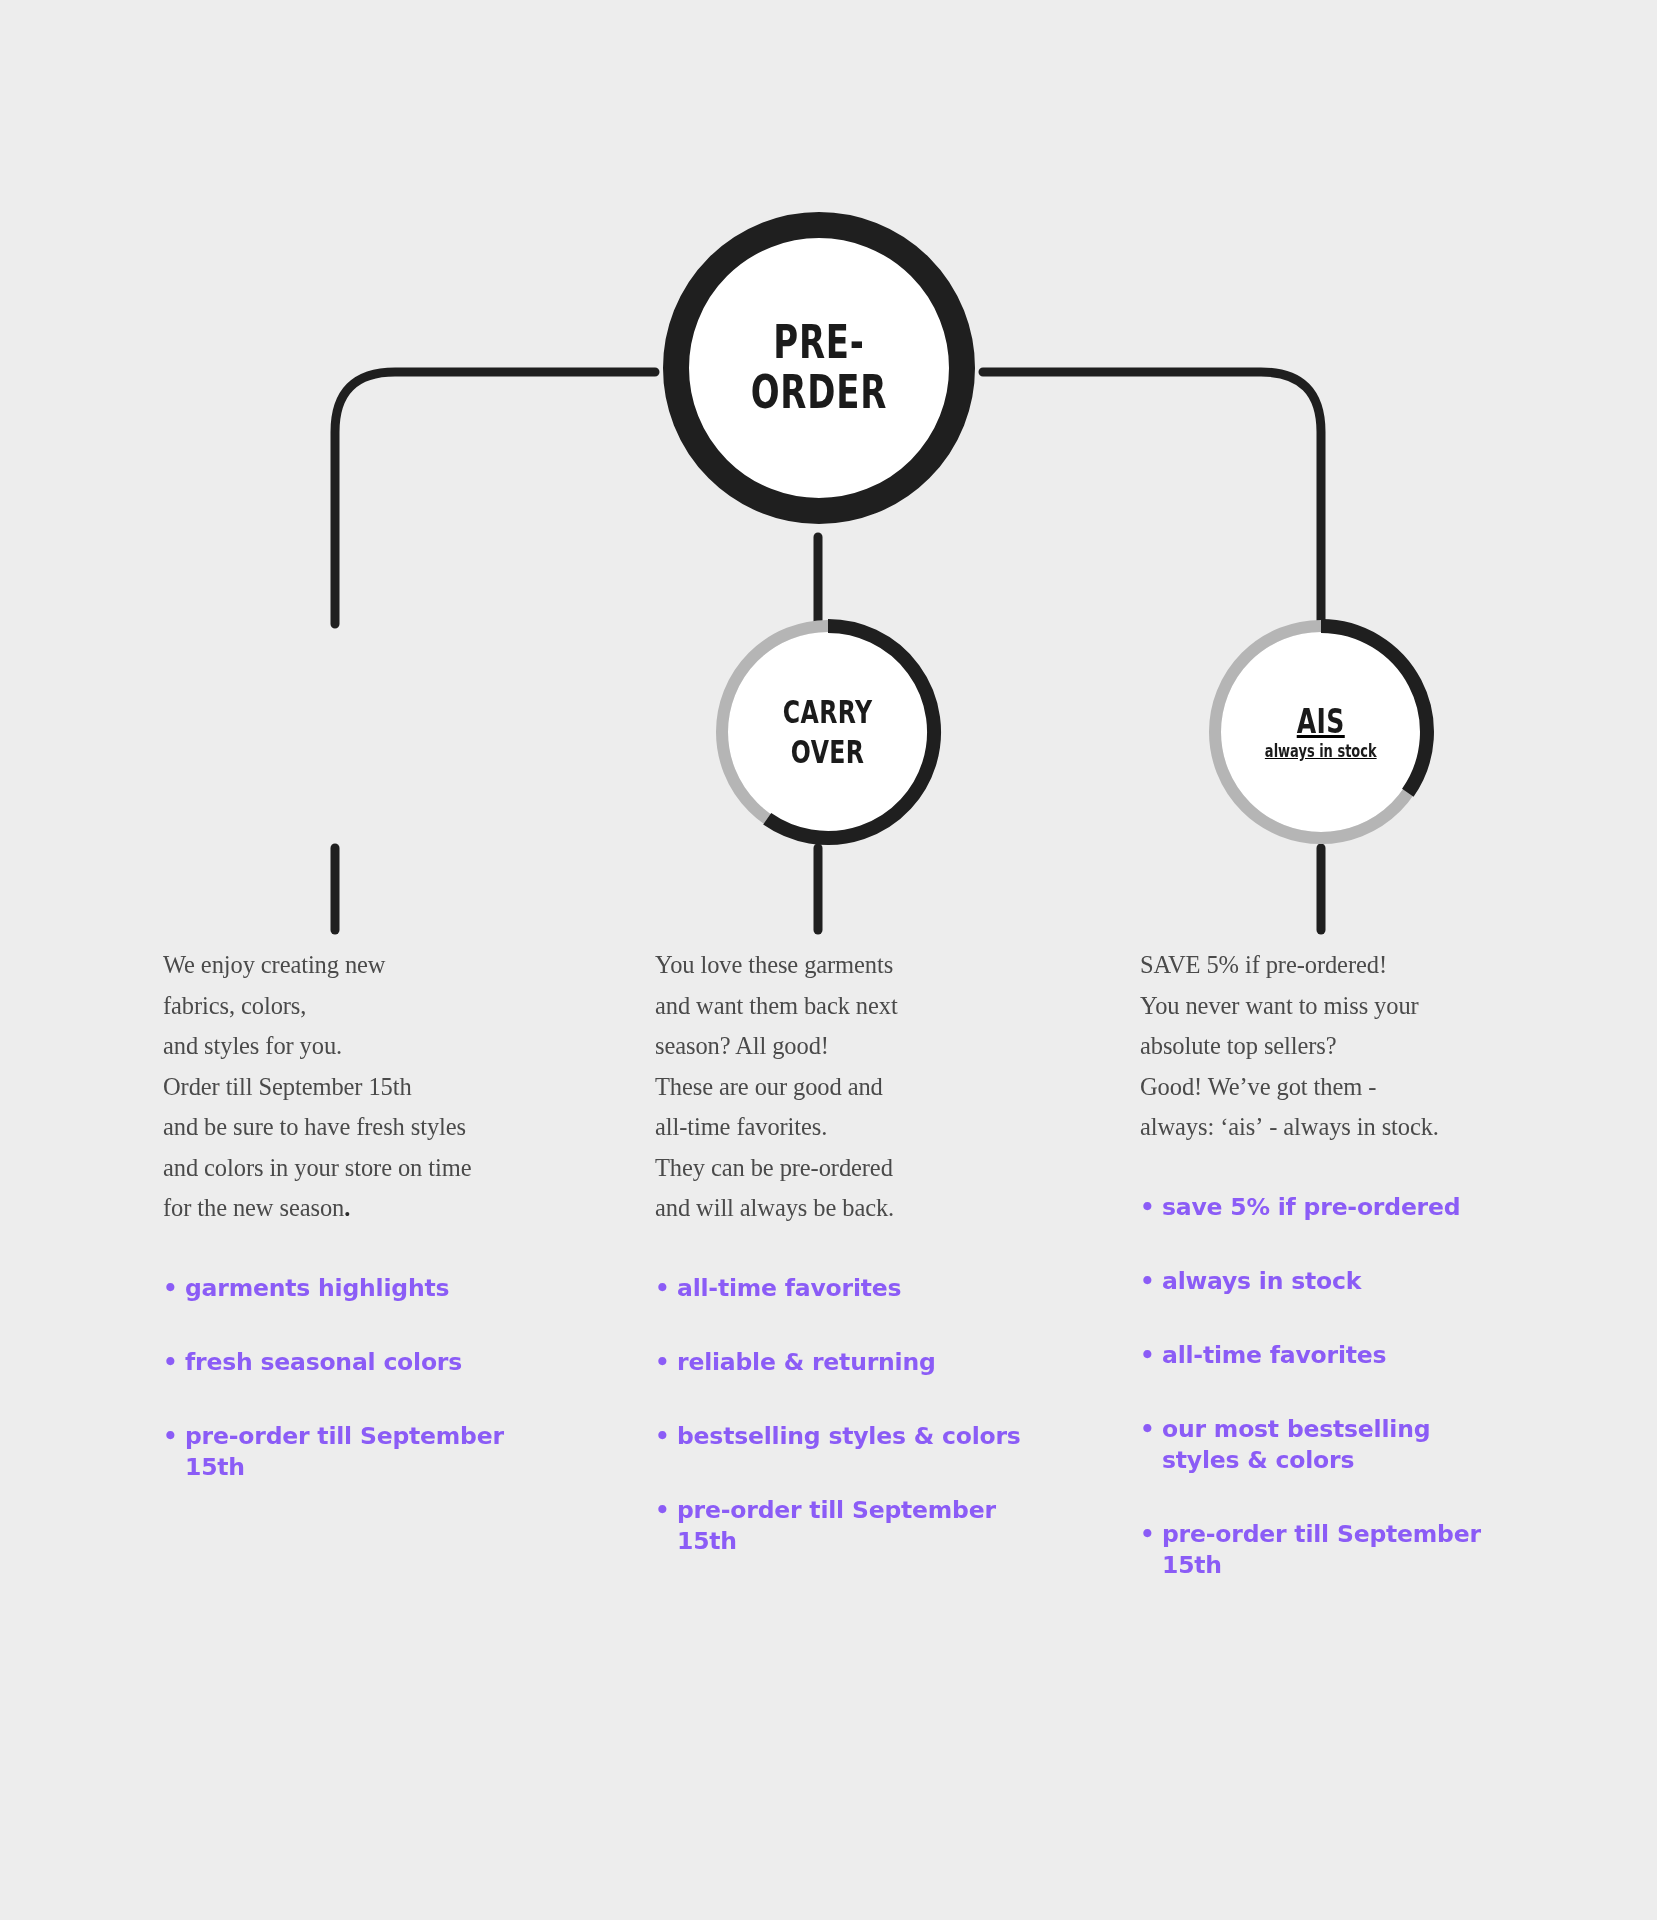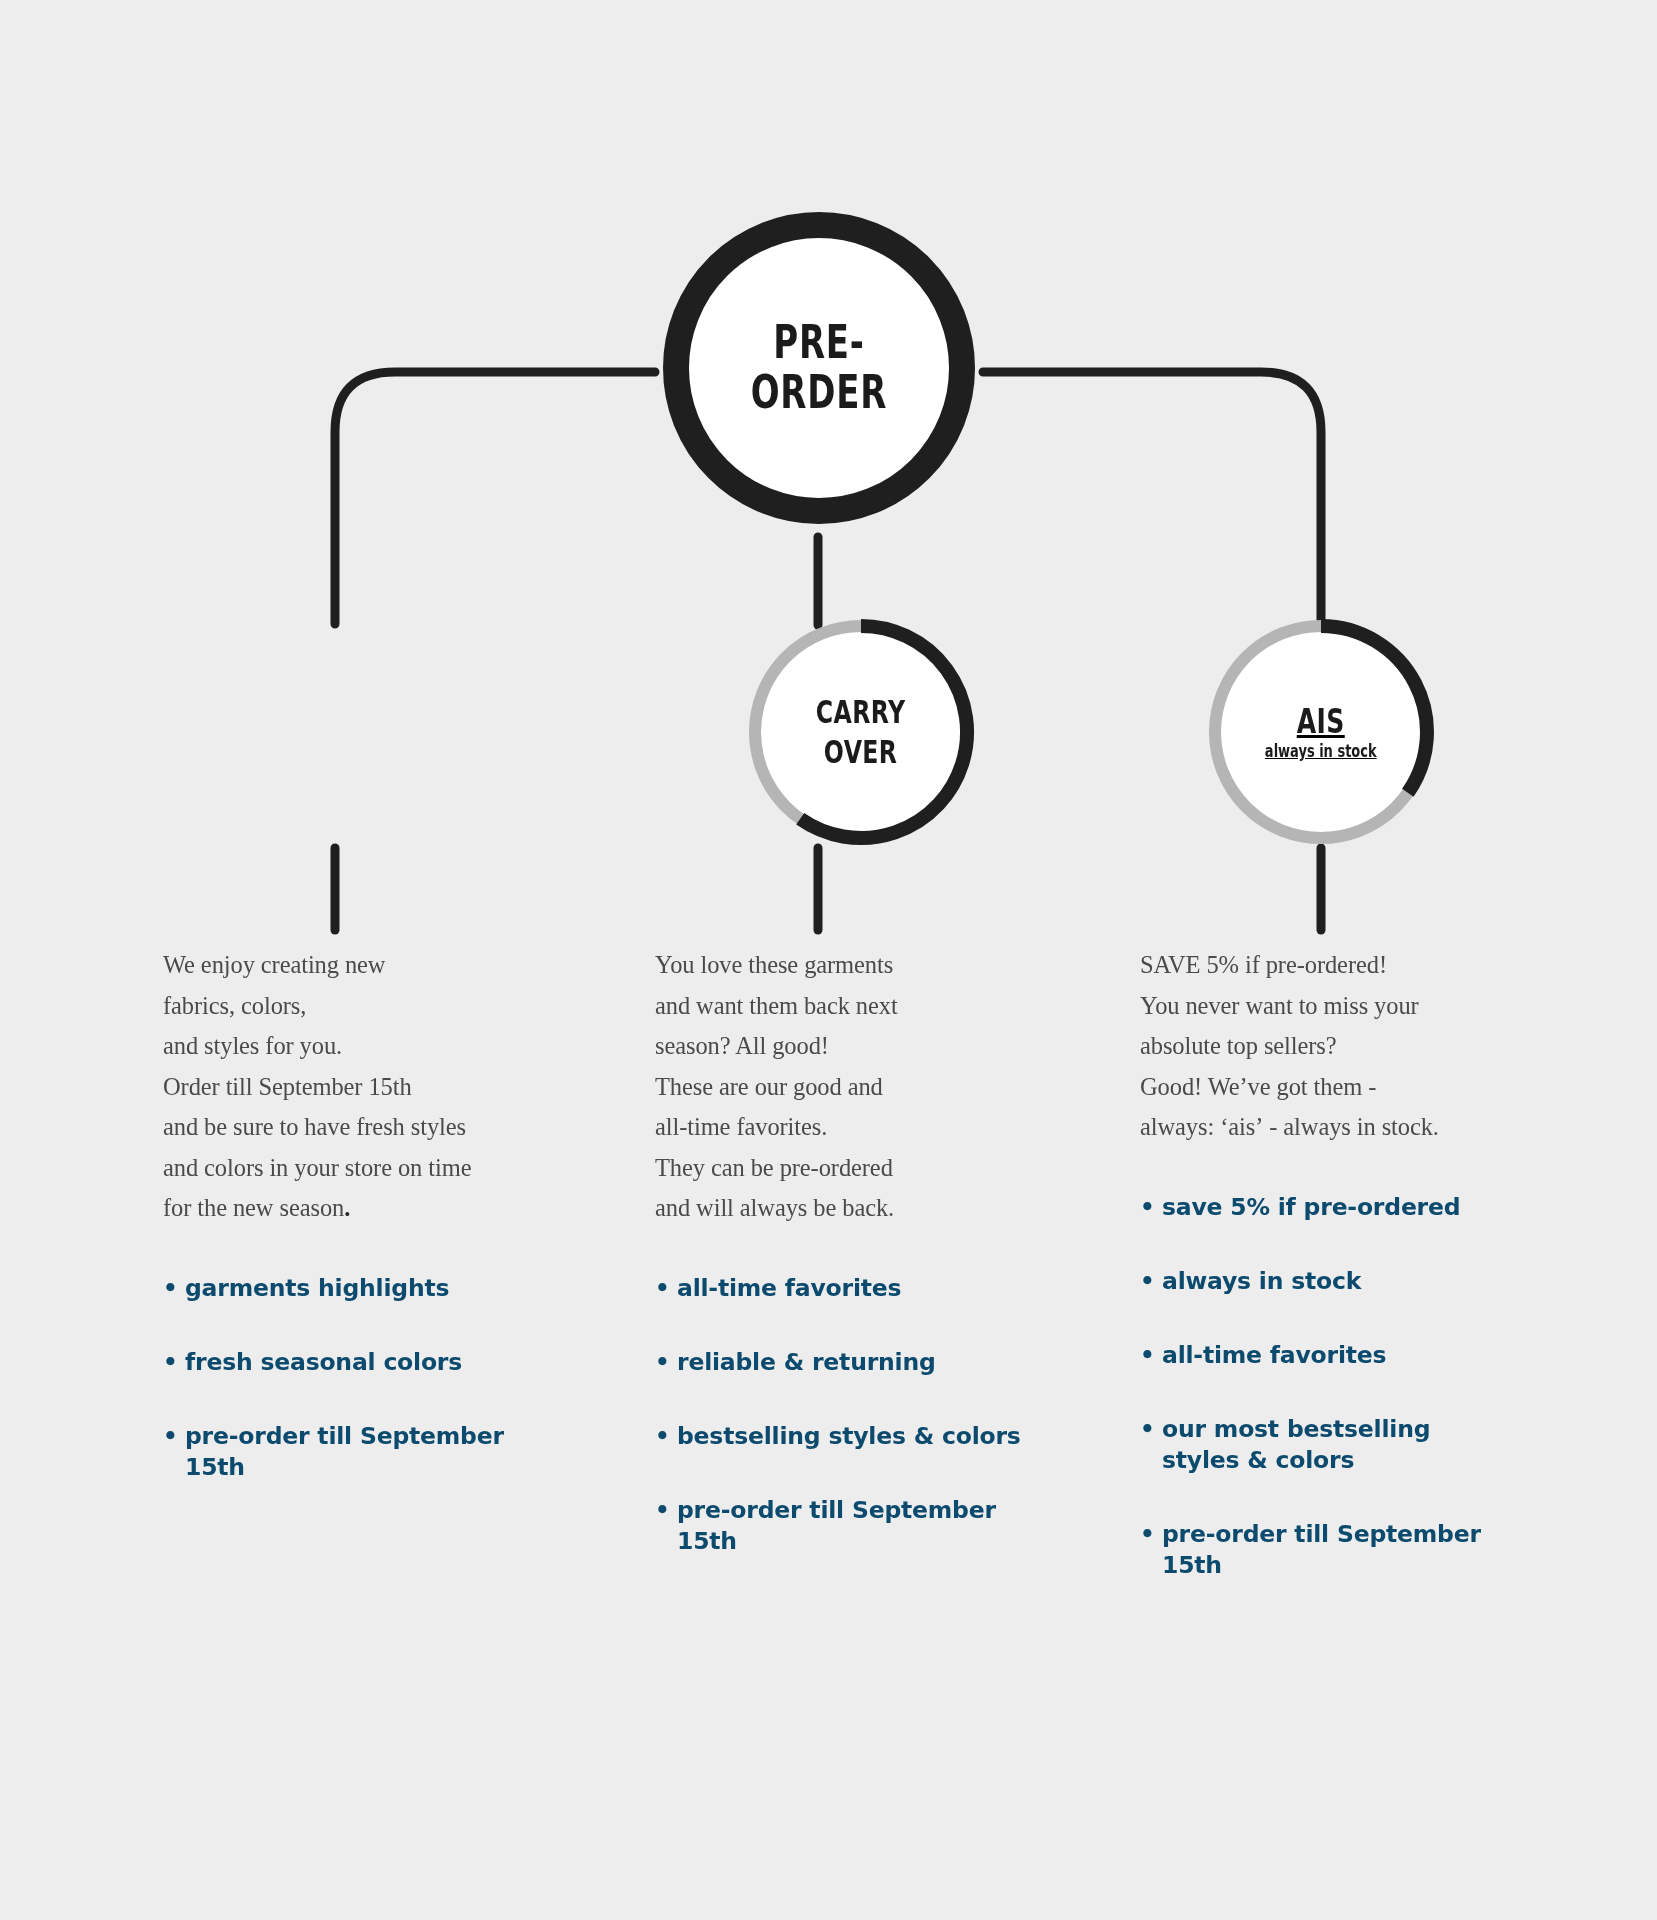--- a/index.html
+++ b/index.html
@@ -74,21 +74,21 @@
     width: 224px;
     height: 224px;
     overflow: visible;
   }
   .node-child .node-label {
     position: relative;
     z-index: 2;
     font-size: 31px;
   }
   #node-seasonal { left: 235px; top: 632px; }
-  #node-carryover { left: 761px; top: 632px; }
+  #node-carryover { left: 728px; top: 632px; }
   #node-ais { left: 1221px; top: 632px; }
 
   #node-seasonal .node-label { font-size: 30px; }
   #node-carryover .node-label { font-size: 32px; line-height: 1.25; }
   #node-ais .node-label { font-size: 34px; }
 
   .ais-stack {
     position: relative;
     z-index: 2;
     text-align: center;
@@ -126,21 +126,21 @@
   .para .emph-dot { color: #2b2b2b; font-weight: 700; }
 
   .bullets {
     margin: 0;
     padding: 0;
     list-style: none;
     margin-top: 44px;
   }
   .bullet {
     position: relative;
-    color: #0c4a6e;
+    color: #8b5cf6;
     font-family: "DejaVu Sans", sans-serif;
     font-weight: 700;
     font-size: 23.5px;
     line-height: 31px;
     letter-spacing: -0.2px;
     padding-left: 22px;
     margin-bottom: 43px;
     white-space: pre-line;
   }
   .bullet::before {

